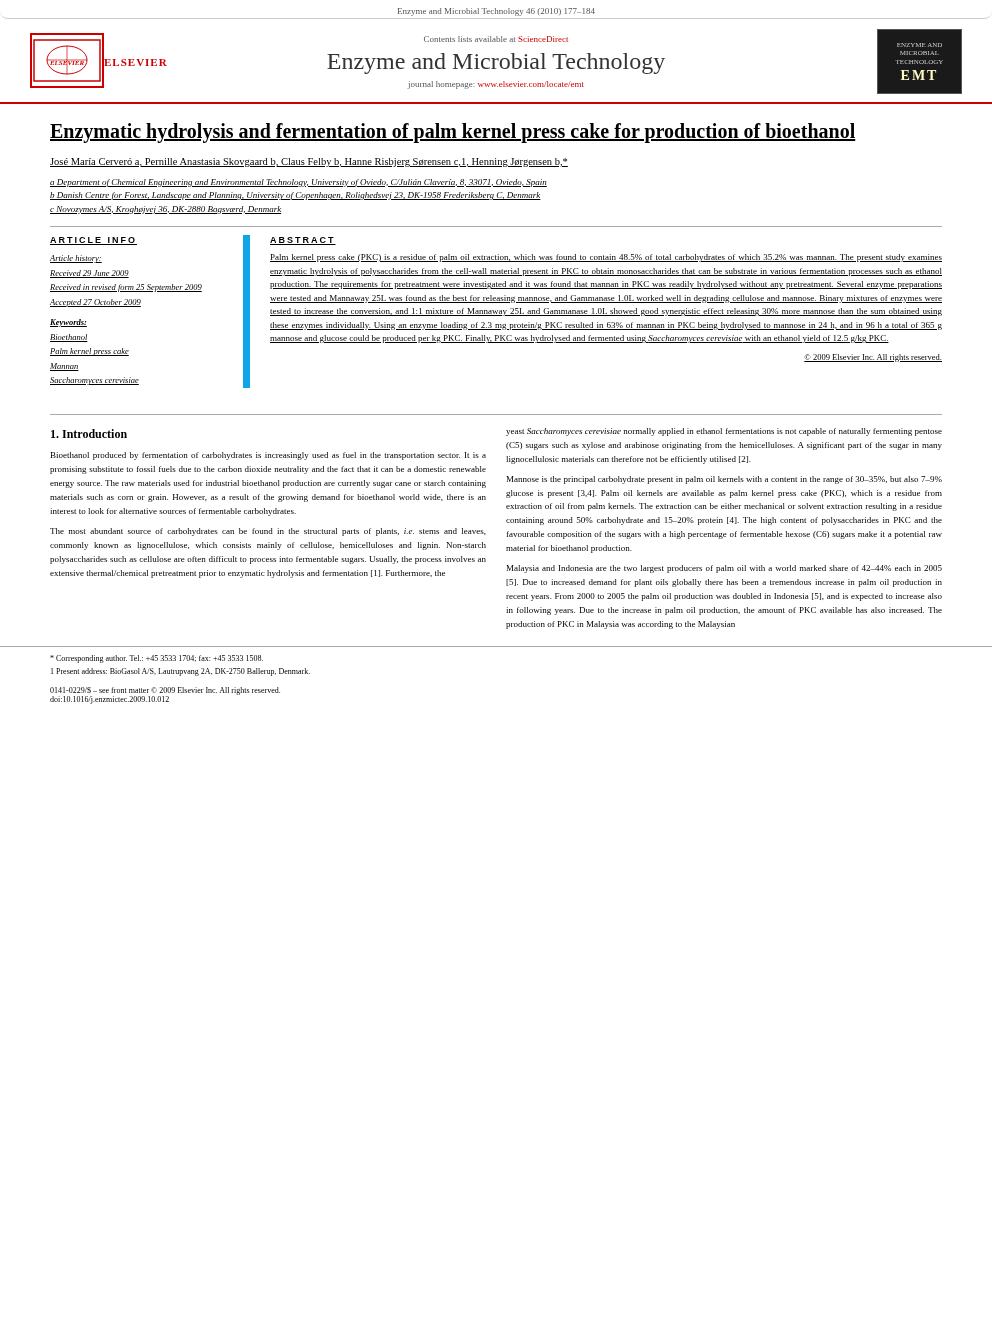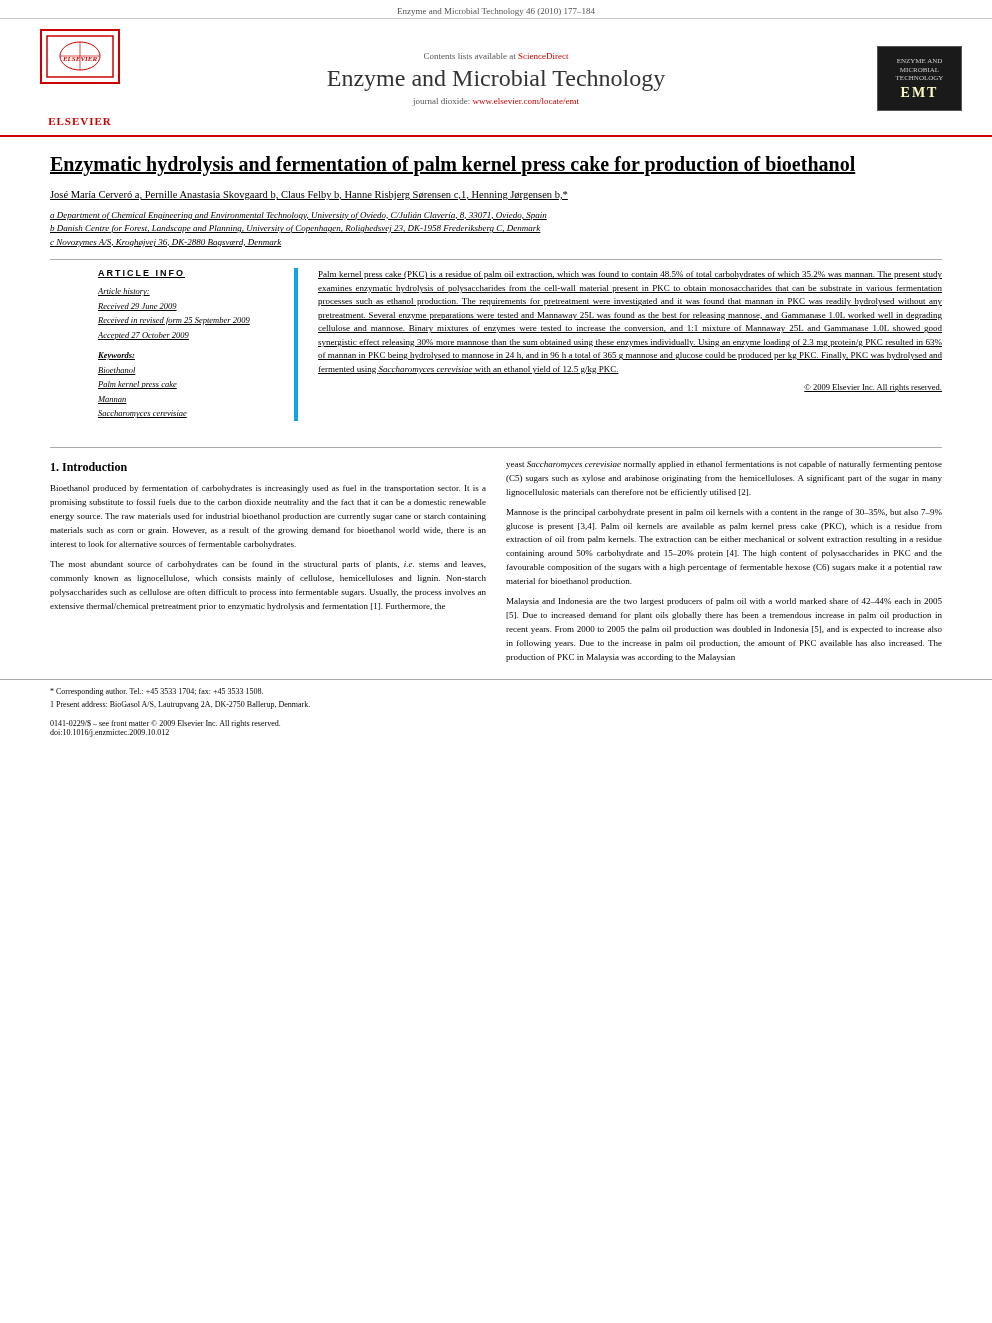--- a/index.html
+++ b/index.html
@@ -17,34 +17,33 @@
       background: #fff;
       padding: 0;
     }
     
     .top-bar {
       text-align: center;
       font-size: 9px;
       color: #555;
       padding: 6px 0 2px 0;
       border-bottom: 1px solid #ccc;
+      border-radius: 8px;
     }
     .journal-header {
       display: flex;
       align-items: center;
       justify-content: space-between;
       padding: 10px 30px 8px 30px;
       border-bottom: 2px solid #c00;
     }
     .elsevier-logo {
       display: flex;
-      flex-direction: column;
       align-items: center;
       width: 100px;
-      gap: 28px;
     }
     .elsevier-logo .logo-box {
       width: 80px;
       height: 55px;
       border: 2px solid #c00;
       display: flex;
       align-items: center;
       justify-content: center;
       font-size: 8px;
       color: #c00;
@@ -148,23 +147,22 @@
     
     .two-col {
       display: flex;
       gap: 20px;
       margin-top: 8px;
       margin-bottom: 10px;
     }
     .article-info-col {
       width: 200px;
       flex-shrink: 0;
-      border-right: 4px solid #0ea5e9;
+      border-right: 7px solid #0ea5e9;
       padding-right: 14px;
-      margin-left: 48px;
     }
     .abstract-col {
       flex: 1;
     }
     .section-heading {
       font-size: 9px;
       font-weight: bold;
       letter-spacing: 2px;
       color: #000;
       text-transform: uppercase;
@@ -280,21 +278,21 @@
       <span class="elsevier-text">ELSEVIER</span>
     </div>
 
     <div class="journal-center">
       <div class="sciencedirect-link">
         <span>Contents lists available at </span>
         <a>ScienceDirect</a>
       </div>
       <div class="journal-title">Enzyme and Microbial Technology</div>
       <div class="journal-homepage">
-        <span>journal dioxide: </span>
+        <span>journal homepage: </span>
         <a>www.elsevier.com/locate/emt</a>
       </div>
     </div>
 
     <div class="journal-logo-right">
       <div class="emt-logo">
         <div class="emt-top">ENZYME AND MICROBIAL TECHNOLOGY</div>
         <div class="emt-letters">EMT</div>
       </div>
     </div>
@@ -328,20 +326,21 @@
           <ul class="keywords-list">
             <li>Bioethanol</li>
             <li>Palm kernel press cake</li>
             <li>Mannan</li>
             <li><em>Saccharomyces cerevisiae</em></li>
           </ul>
         </div>
       </div>
 
       <div class="abstract-col">
+        <div class="section-heading">ABSTRACT</div>
         <div class="abstract-text">
           <span>Palm kernel press cake (PKC) is a residue of palm oil extraction, which was found to contain 48.5% of total carbohydrates of which 35.2% was mannan. The present study examines enzymatic hydrolysis of polysaccharides from the cell-wall material present in PKC to obtain monosaccharides that can be substrate in various fermentation processes such as ethanol production. The requirements for pretreatment were investigated and it was found that mannan in PKC was readily hydrolysed without any pretreatment. Several enzyme preparations were tested and Mannaway 25L was found as the best for releasing mannose, and Gammanase 1.0L worked well in degrading cellulose and mannose. Binary mixtures of enzymes were tested to increase the conversion, and 1:1 mixture of Mannaway 25L and Gammanase 1.0L showed good synergistic effect releasing 30% more mannose than the sum obtained using these enzymes individually. Using an enzyme loading of 2.3 mg protein/g PKC resulted in 63% of mannan in PKC being hydrolysed to mannose in 24 h, and in 96 h a total of 365 g mannose and glucose could be produced per kg PKC. Finally, PKC was hydrolysed and fermented using <em>Saccharomyces cerevisiae</em> with an ethanol yield of 12.5 g/kg PKC.</span>
         </div>
         <div class="copyright-line">© 2009 Elsevier Inc. All rights reserved.</div>
       </div>
     </div>
   </div>
 
   <div class="body-content">
     <hr class="body-divider">

